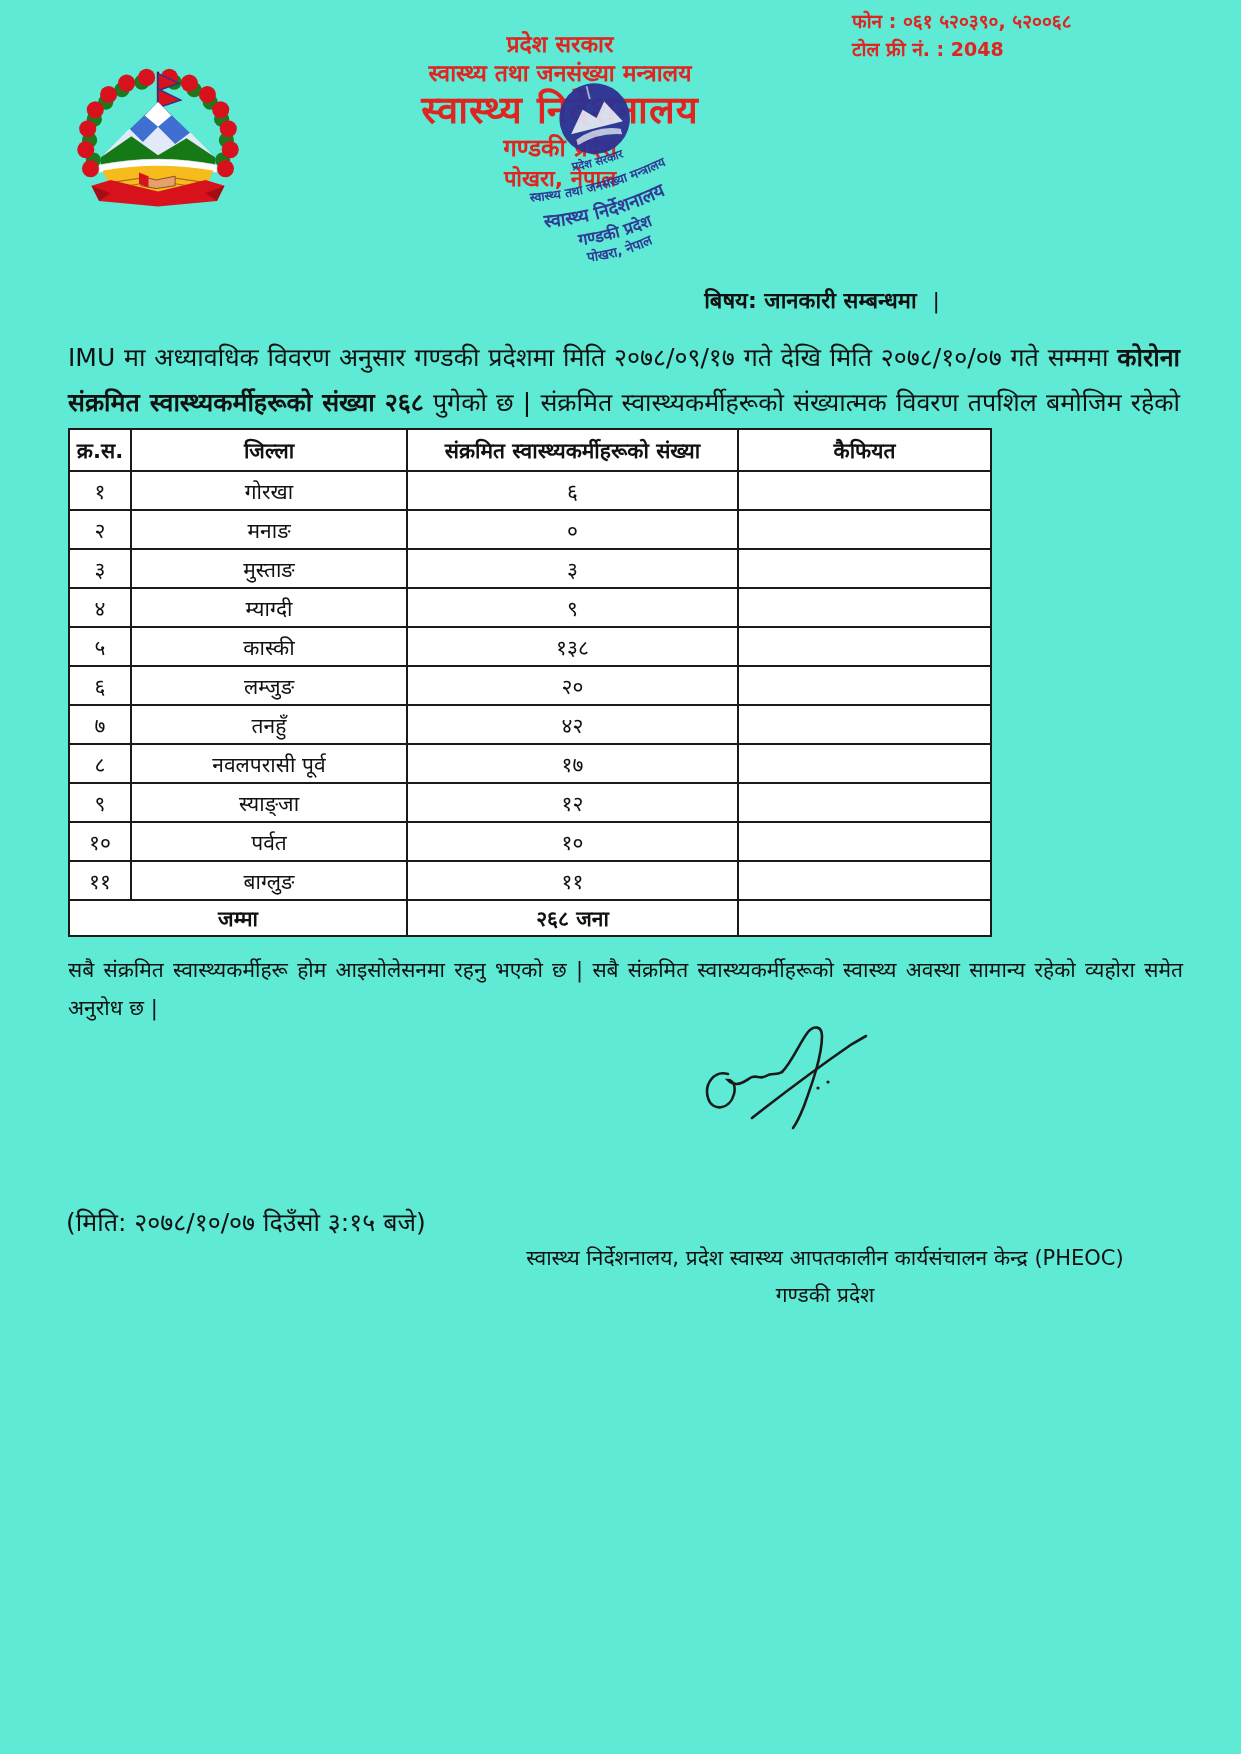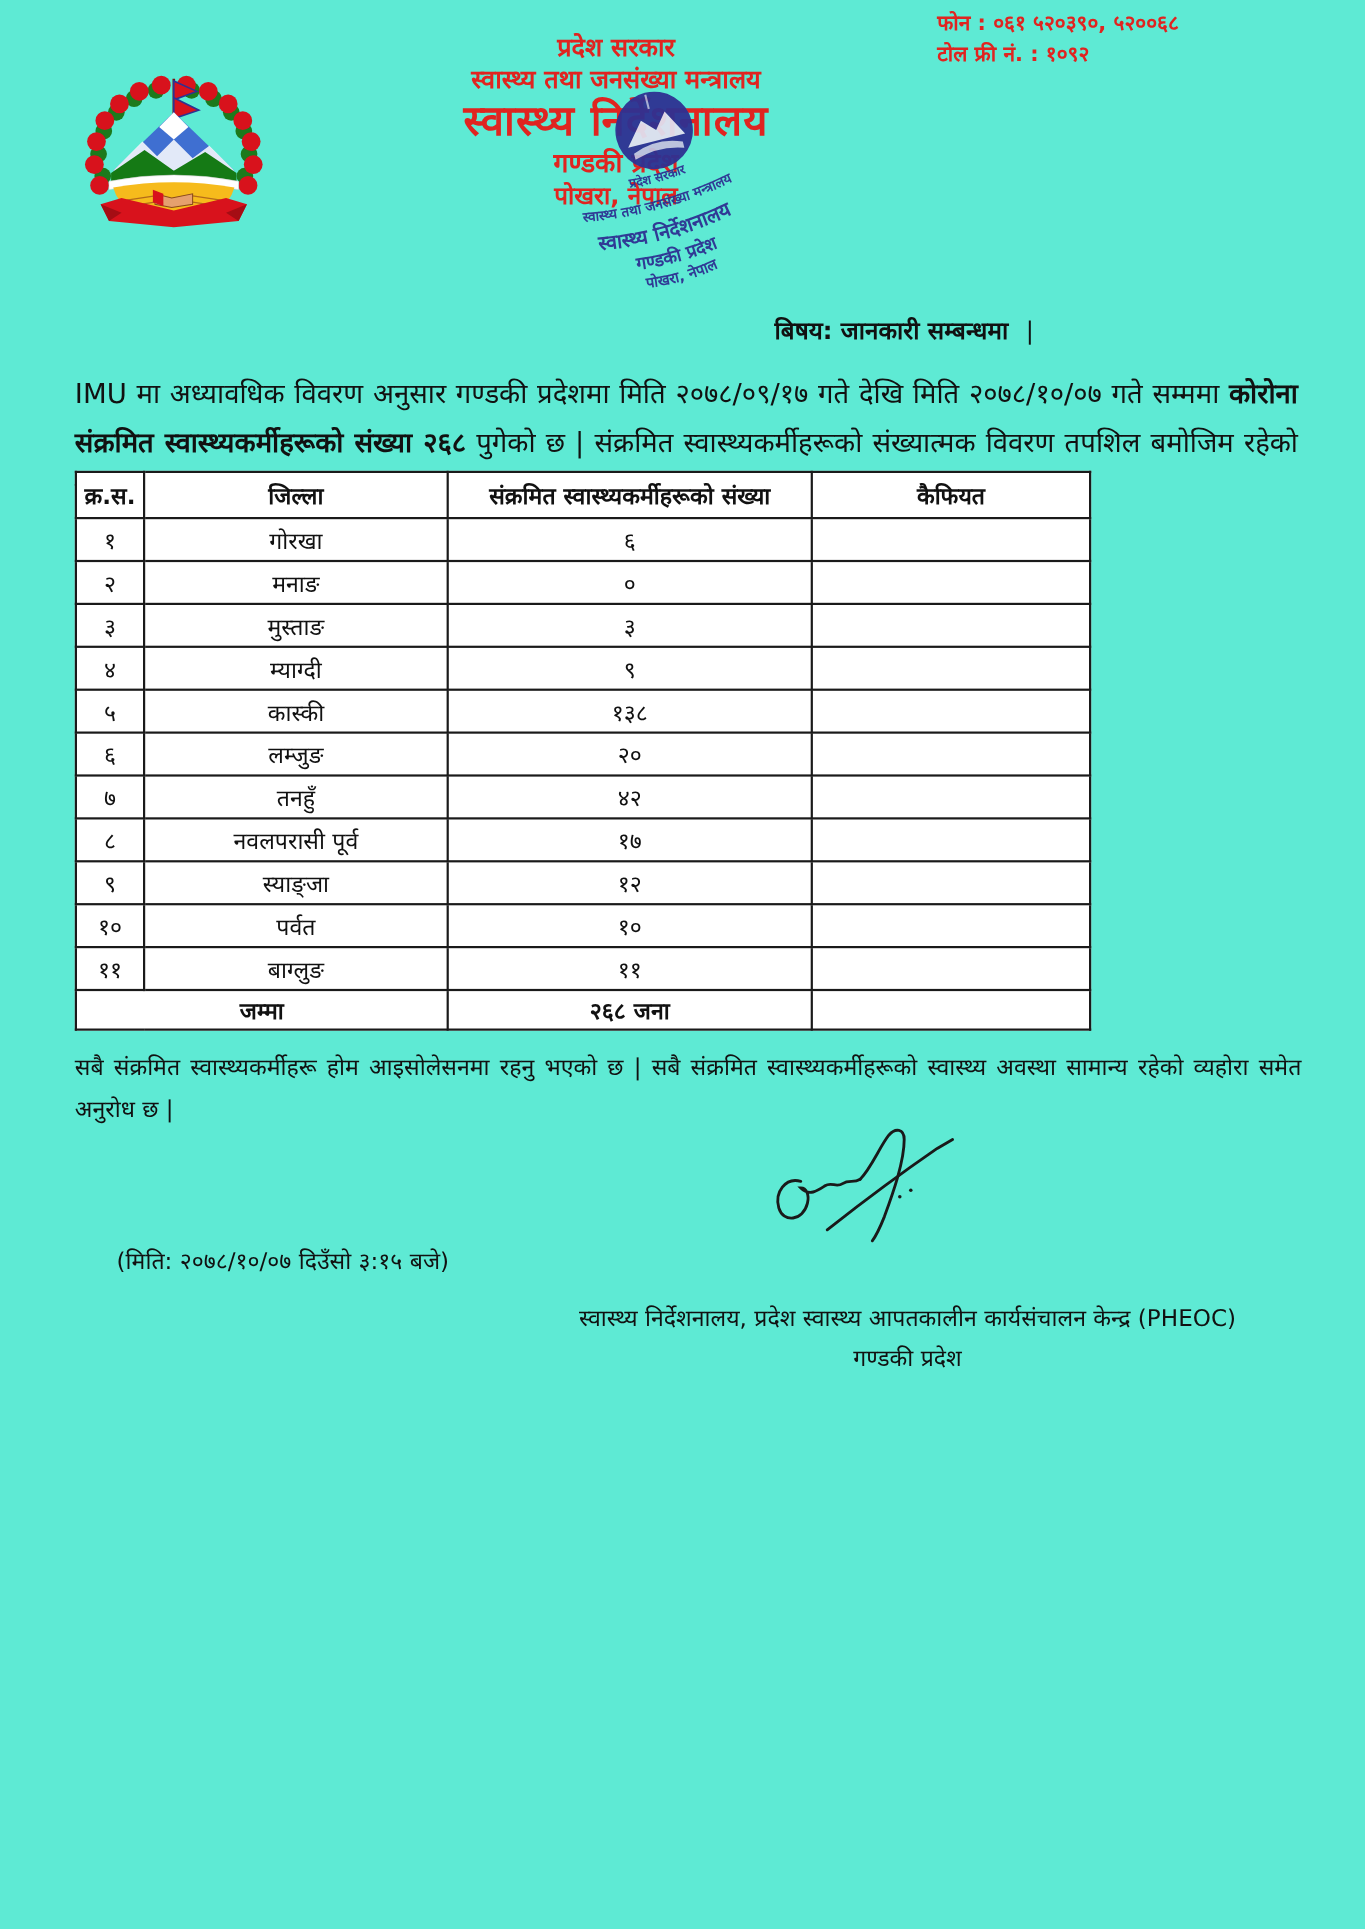--- a/index.html
+++ b/index.html
@@ -53,31 +53,31 @@
   .col-remark{width:253px;}
 
   
   .closing{position:absolute;left:68px;top:952px;width:1115px;font-size:21px;line-height:1.8;text-align:justify;color:#111;}
 
   
   .sig-scribble{position:absolute;left:700px;top:1022px;width:190px;height:112px;}
   .sig-block{position:absolute;left:690px;top:1106px;width:220px;text-align:center;font-size:20px;color:#111;line-height:1.7;}
 
   
-  .footer-date{position:absolute;left:66px;top:1132px;font-size:21px;color:#111;margin-left:40px;}
-  .footer-org{position:absolute;left:505px;top:1180px;width:640px;text-align:center;font-size:21px;color:#111;line-height:1.75;}
+  .footer-date{position:absolute;left:66px;top:1204px;font-size:25px;color:#111;}
+  .footer-org{position:absolute;left:505px;top:1240px;width:640px;text-align:center;font-size:21px;color:#111;line-height:1.75;}
 </style>
 </head>
 <body>
 
 <div class="page">
 
   <div class="contact">
     <div>फोन : ०६१ ५२०३९०, ५२००६८</div>
-    <div>टोल फ्री नं. : १०९२</div>
+    <div>टोल फ्री नं. : 2048</div>
   </div>
 
   <svg class="emblem" viewBox="0 0 200 160" aria-hidden="true">
 
     <g fill="#1c7a1c">
       <circle cx="28" cy="78" r="8"></circle>
         <circle cx="33" cy="56" r="8"></circle>
         <circle cx="45" cy="38" r="8"></circle>
       <circle cx="62" cy="25" r="8"></circle>
         <circle cx="83" cy="17" r="8"></circle>

